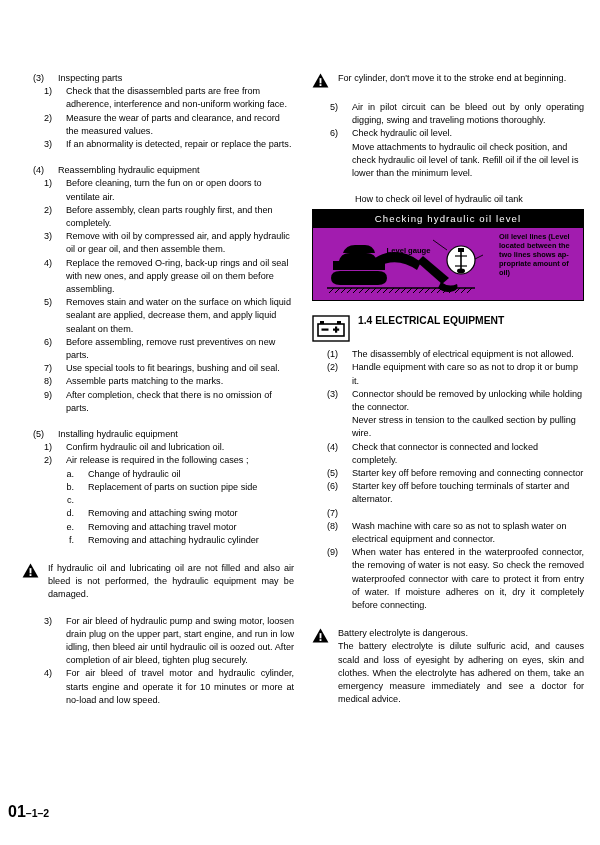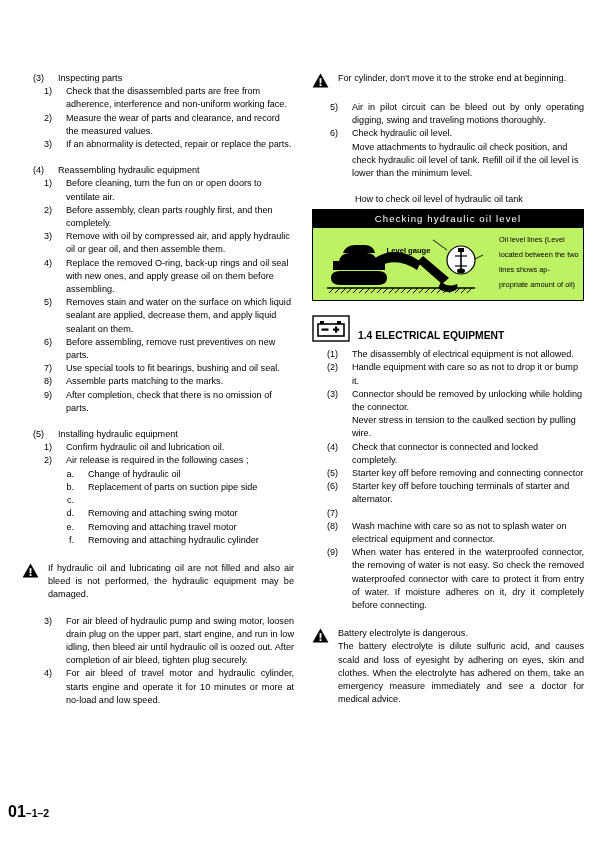--- a/index.html
+++ b/index.html
@@ -92,21 +92,21 @@
   .fig-caption {
     font-size: 9.1px;
     line-height: 13px;
     margin: 0 0 3px 0;
     padding-left: 43px;
   }
   .figure {
     border: 1.6px solid #000;
     width: 100%;
     box-sizing: border-box;
-    background: #bef264;
+    background: #a21caf;
   }
   .fig-head {
     background: #000;
     color: #fff;
     text-align: center;
     font-size: 9.6px;
     letter-spacing: 1.1px;
     padding: 3px 0 4px 0;
     font-weight: 400;
   }
@@ -116,31 +116,30 @@
     display: flex;
   }
   .fig-art {
     position: relative;
     flex: 1 1 auto;
     overflow: hidden;
   }
   .fig-text {
     flex: 0 0 86px;
     font-size: 7.4px;
-    line-height: 15px;
-    font-weight: normal;
+    line-height: 9px;
+    font-weight: bold;
     padding: 4px 4px 0 2px;
     box-sizing: border-box;
   }
   .fig-art svg { display: block; }
 
   
   .sec-head {
     display: flex;
-    align-items: flex-end;
     gap: 8px;
     margin: 14px 0 6px 0;
   }
   .batt-icon {
     flex: 0 0 auto;
     width: 38px;
     height: 27px;
   }
   .sec-title {
     font-size: 10.3px;

